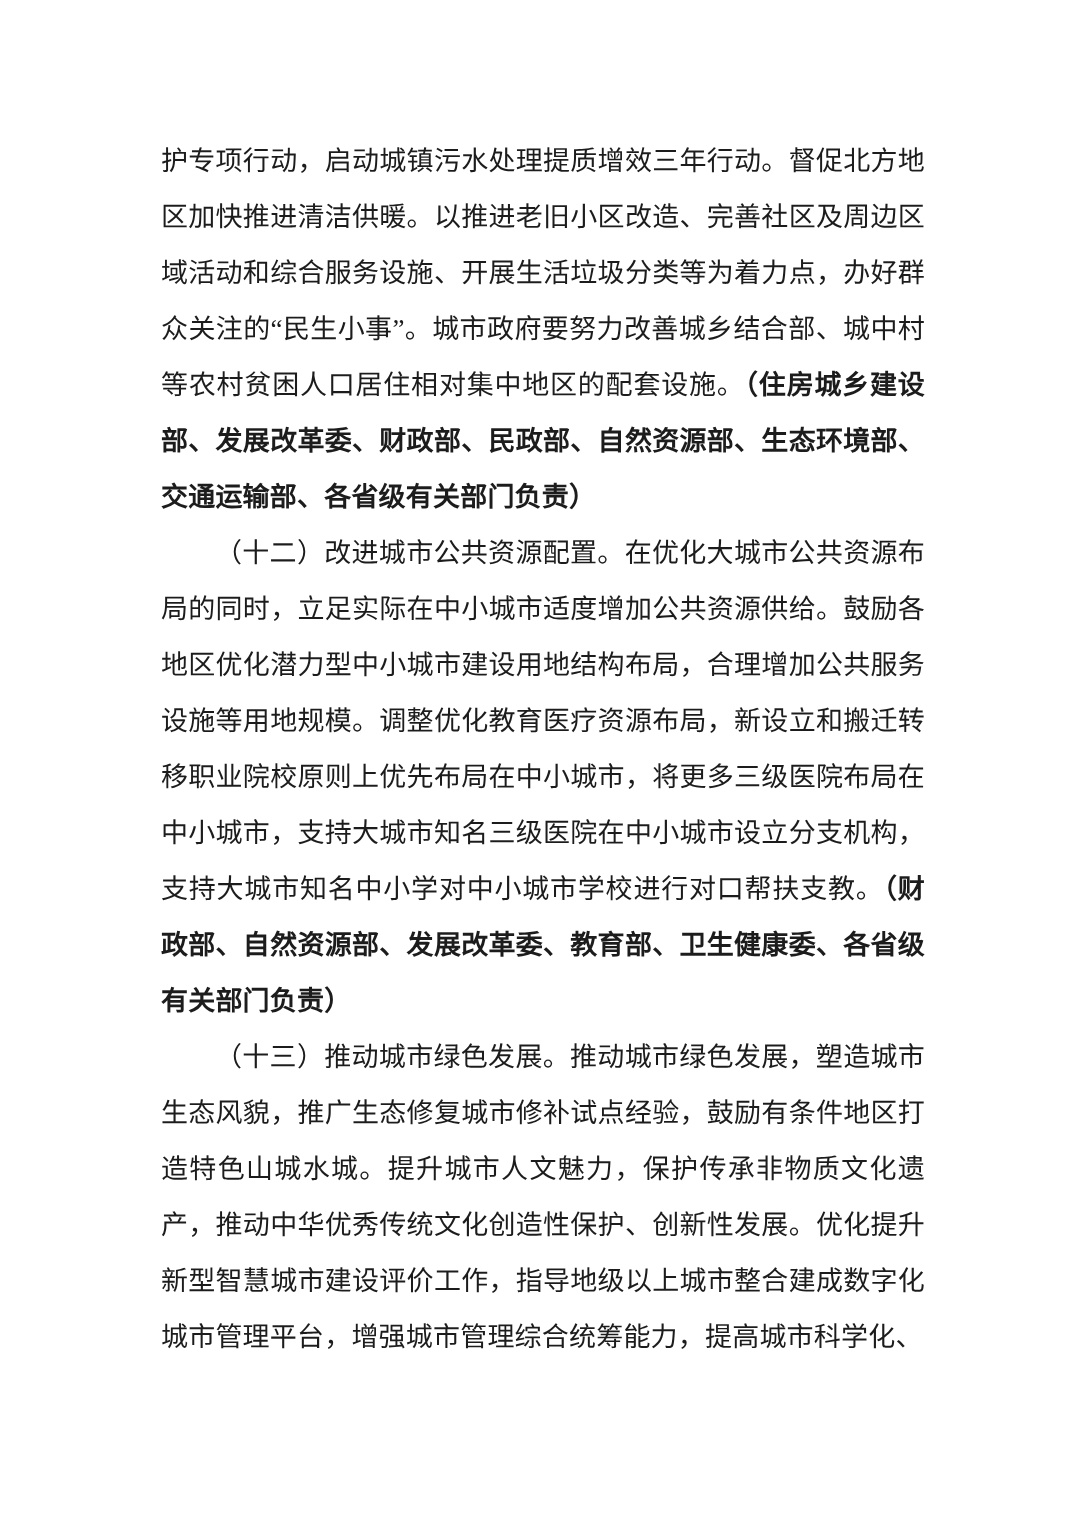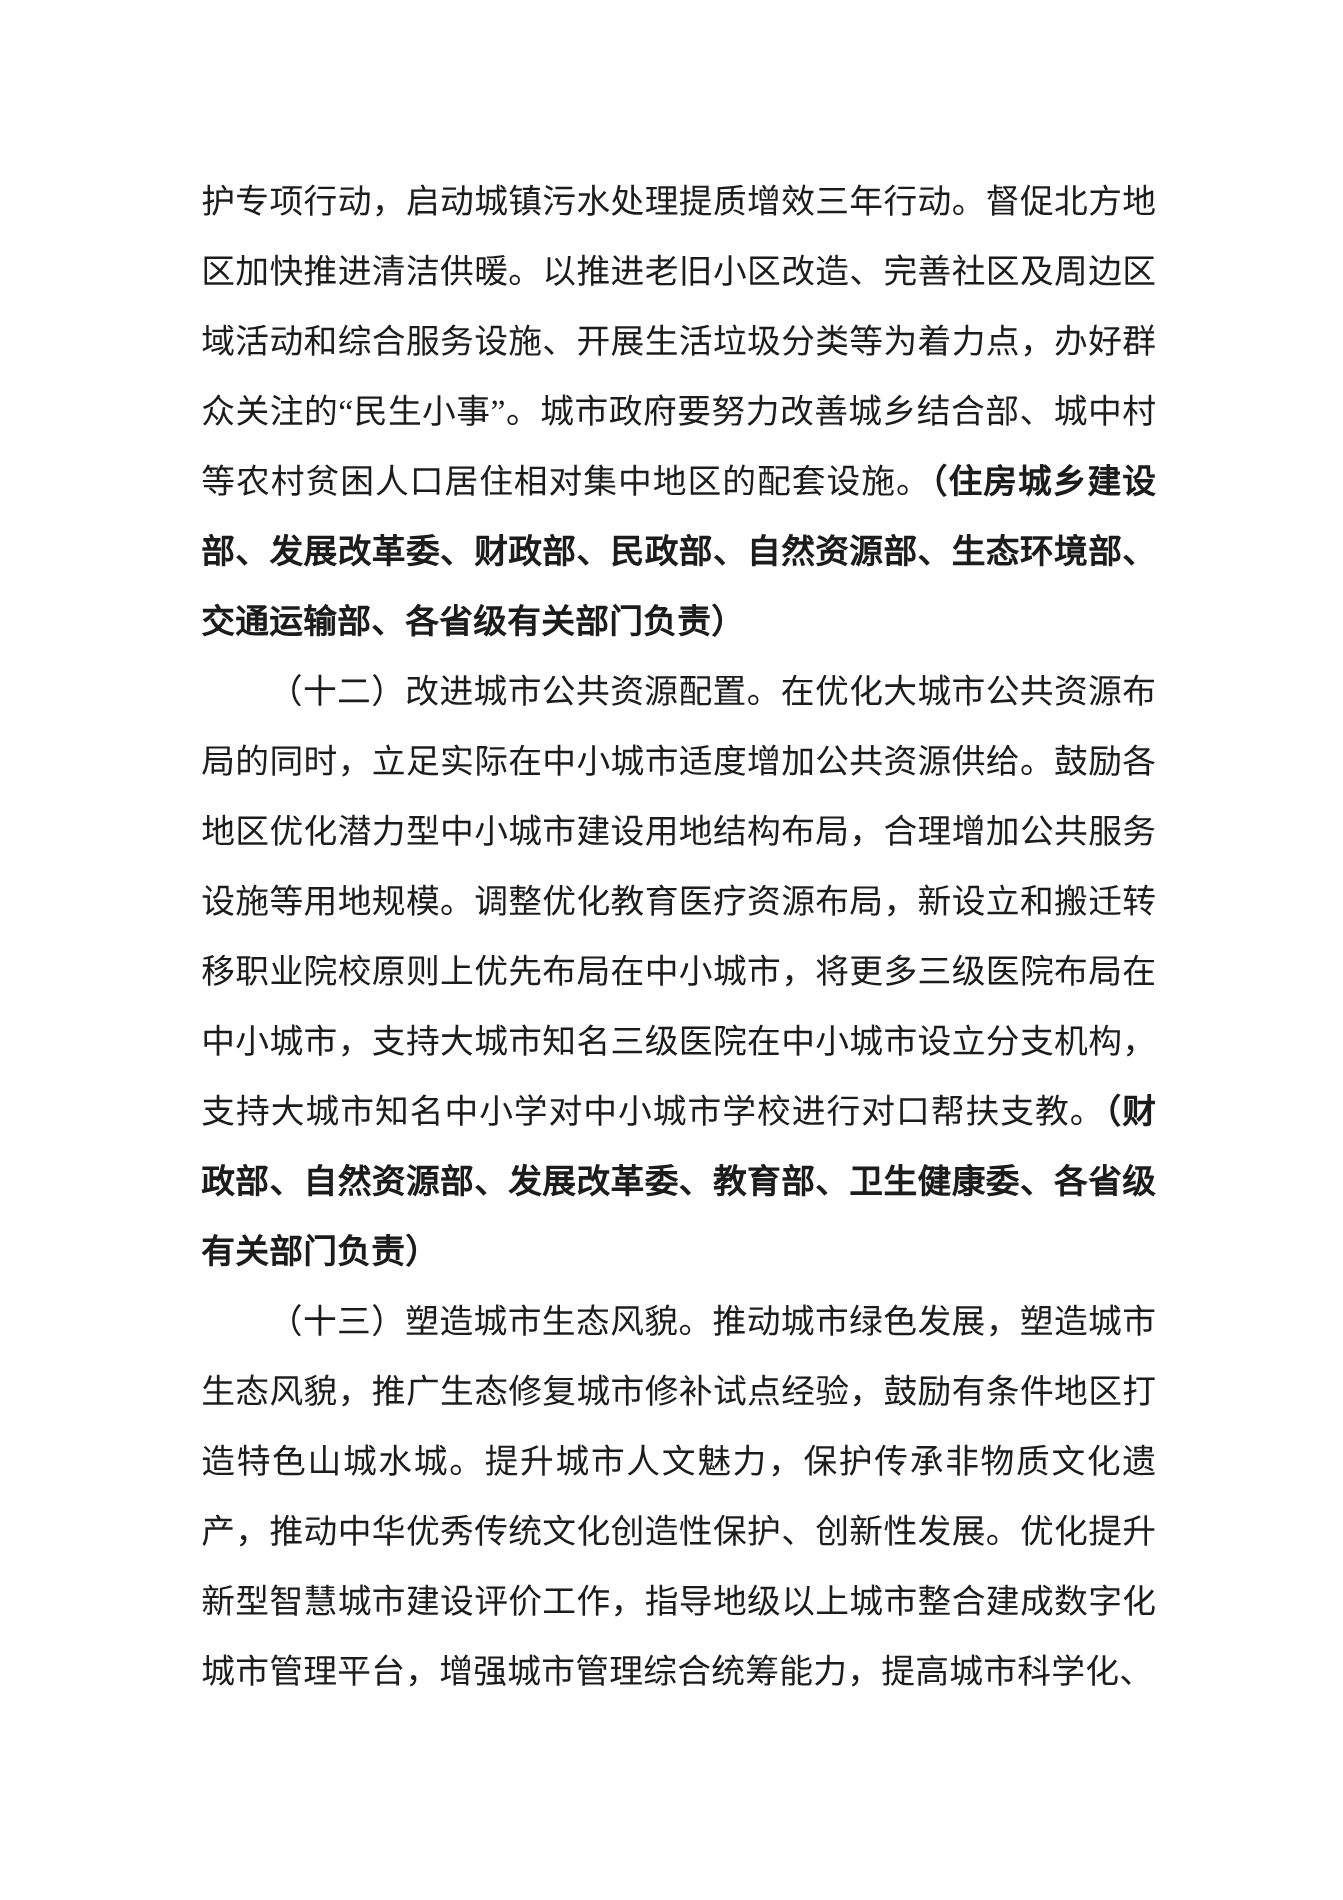--- a/index.html
+++ b/index.html
@@ -44,15 +44,15 @@
     font-weight: bold;
   }
 </style>
 </head>
 <body>
 
 <div class="page">
   <div class="text-block" style="color: rgb(28, 28, 28);">
       <p class="para"><span class="run-body">护专项行动，启动城镇污水处理提质增效三年行动。督促北方地区加快推进清洁供暖。以推进老旧小区改造、完善社区及周边区域活动和综合服务设施、开展生活垃圾分类等为着力点，办好群众关注的“民生小事”。城市政府要努力改善城乡结合部、城中村等农村贫困人口居住相对集中地区的配套设施。</span><span class="run-responsibility">（住房城乡建设部、发展改革委、财政部、民政部、自然资源部、生态环境部、交通运输部、各省级有关部门负责）</span></p>
       <p class="para indent"><span class="run-heading">（十二）改进城市公共资源配置。</span><span class="run-body">在优化大城市公共资源布局的同时，立足实际在中小城市适度增加公共资源供给。鼓励各地区优化潜力型中小城市建设用地结构布局，合理增加公共服务设施等用地规模。调整优化教育医疗资源布局，新设立和搬迁转移职业院校原则上优先布局在中小城市，将更多三级医院布局在中小城市，支持大城市知名三级医院在中小城市设立分支机构，支持大城市知名中小学对中小城市学校进行对口帮扶支教。</span><span class="run-responsibility">（财政部、自然资源部、发展改革委、教育部、卫生健康委、各省级有关部门负责）</span></p>
-      <p class="para indent"><span class="run-heading">（十三）塑造城市生态风貌。</span><span class="run-body">推动城市绿色发展，塑造城市生态风貌，推广生态修复城市修补试点经验，鼓励有条件地区打造特色山城水城。提升城市人文魅力，保护传承非物质文化遗产，推动中华优秀传统文化创造性保护、创新性发展。优化提升新型智慧城市建设评价工作，指导地级以上城市整合建成数字化城市管理平台，增强城市管理综合统筹能力，提高城市科学化、</span></p>
+      <p class="para indent"><span class="run-heading">（十三）推动城市绿色发展。</span><span class="run-body">推动城市绿色发展，塑造城市生态风貌，推广生态修复城市修补试点经验，鼓励有条件地区打造特色山城水城。提升城市人文魅力，保护传承非物质文化遗产，推动中华优秀传统文化创造性保护、创新性发展。优化提升新型智慧城市建设评价工作，指导地级以上城市整合建成数字化城市管理平台，增强城市管理综合统筹能力，提高城市科学化、</span></p>
     </div>
 </div>
 
 </body></html>

